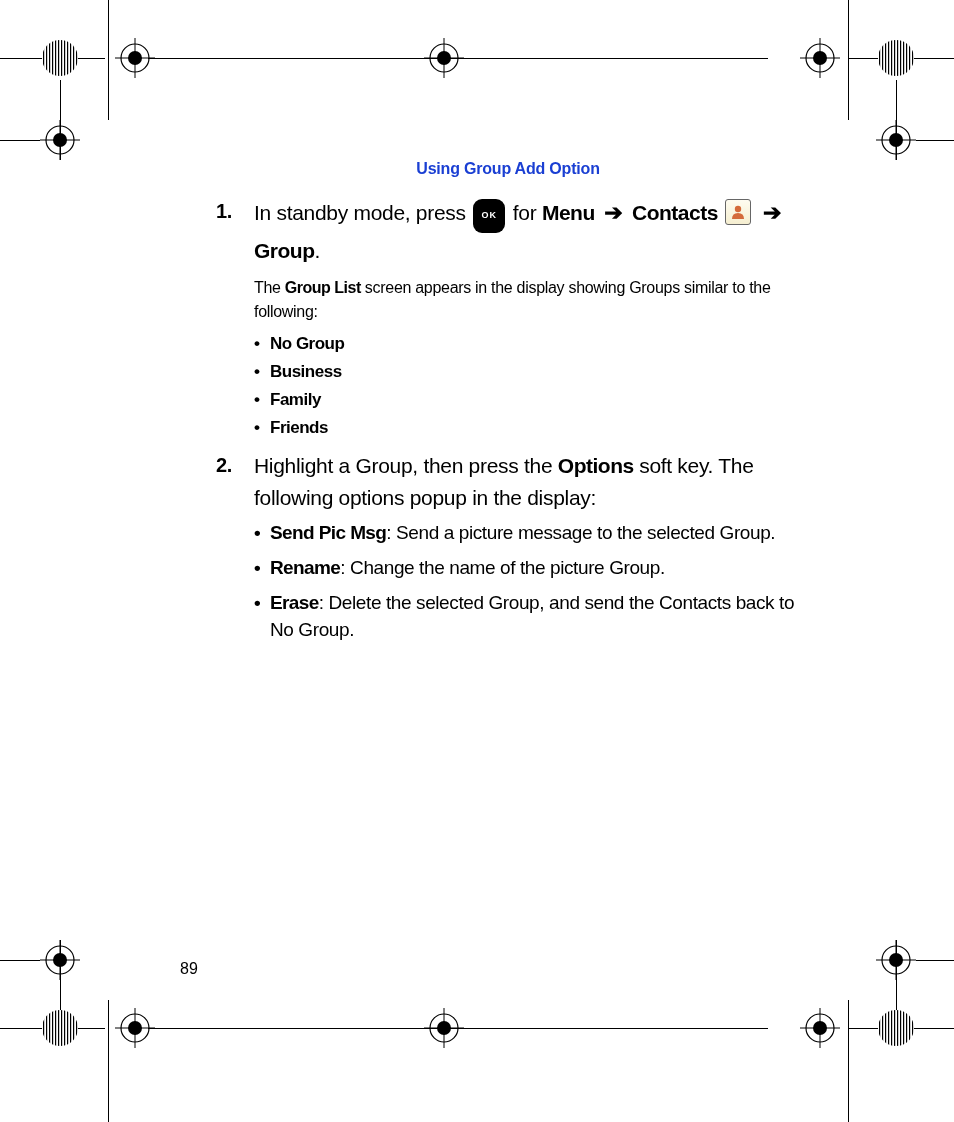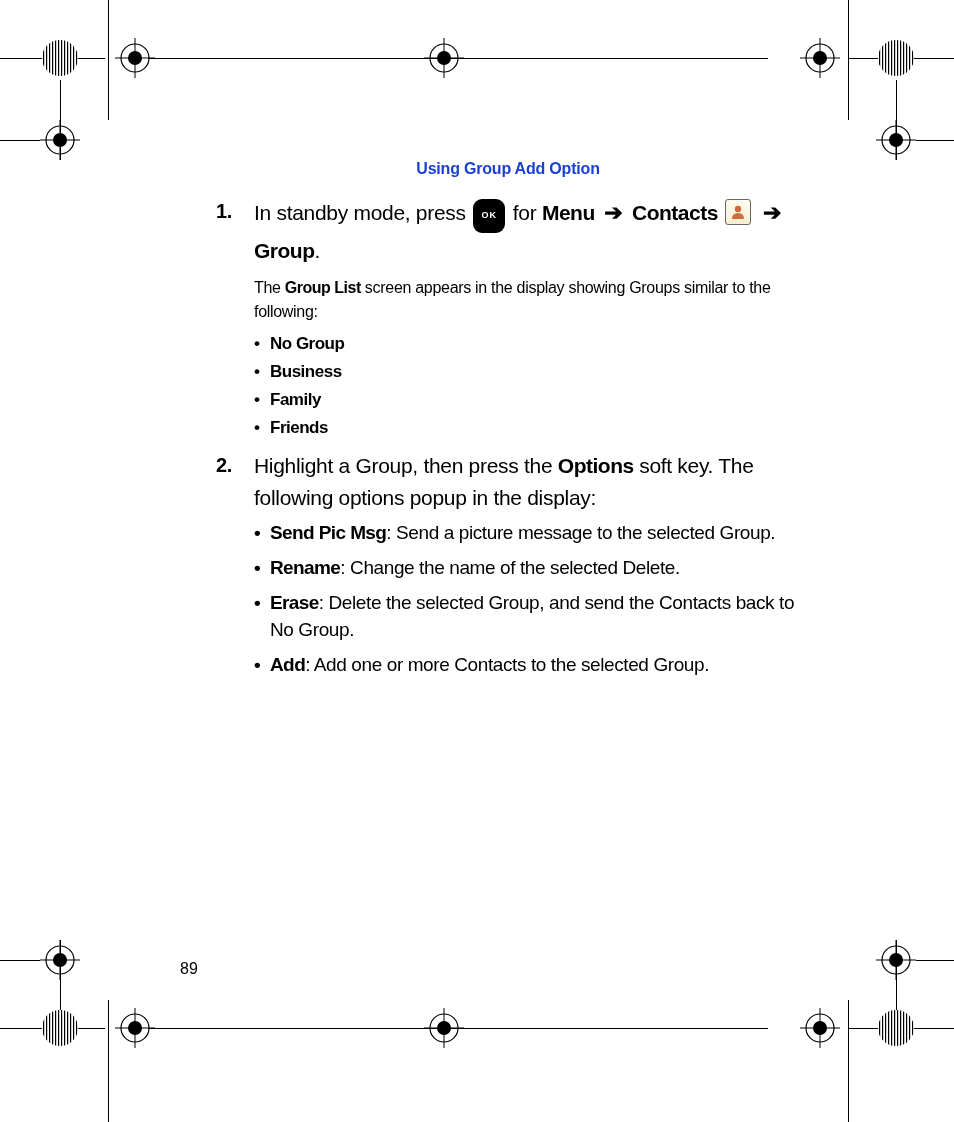--- a/index.html
+++ b/index.html
@@ -276,23 +276,22 @@
         <li>Family</li>
         <li>Friends</li>
       </ul>
     </li>
 
     <li>
       <span>Highlight a Group, then press the </span><span class="bold">Options</span><span> soft key. The following options popup in the display:</span>
 
       <ul class="options">
         <li><span class="boldp">Send Pic Msg</span><span>: Send a picture message to the selected Group.</span></li>
-        <li><span class="boldp">Rename</span><span>: Change the name of the selected Delete.</span></li>
+        <li><span class="boldp">Rename</span><span>: Change the name of the picture Group.</span></li>
         <li><span class="boldp">Erase</span><span>: Delete the selected Group, and send the Contacts back to No Group.</span></li>
-        <li><span class="boldp">Add</span><span>: Add one or more Contacts to the selected Group.</span></li>
       </ul>
     </li>
   </ol>
 </div>
 
 <div class="page-number">89</div>
 
 <div class="reg-mark" style="left:60px; top:960px;">
   <svg width="40" height="40" viewBox="0 0 40 40">
       <circle cx="20" cy="20" r="14" fill="none" stroke="#000" stroke-width="1.2"></circle>

